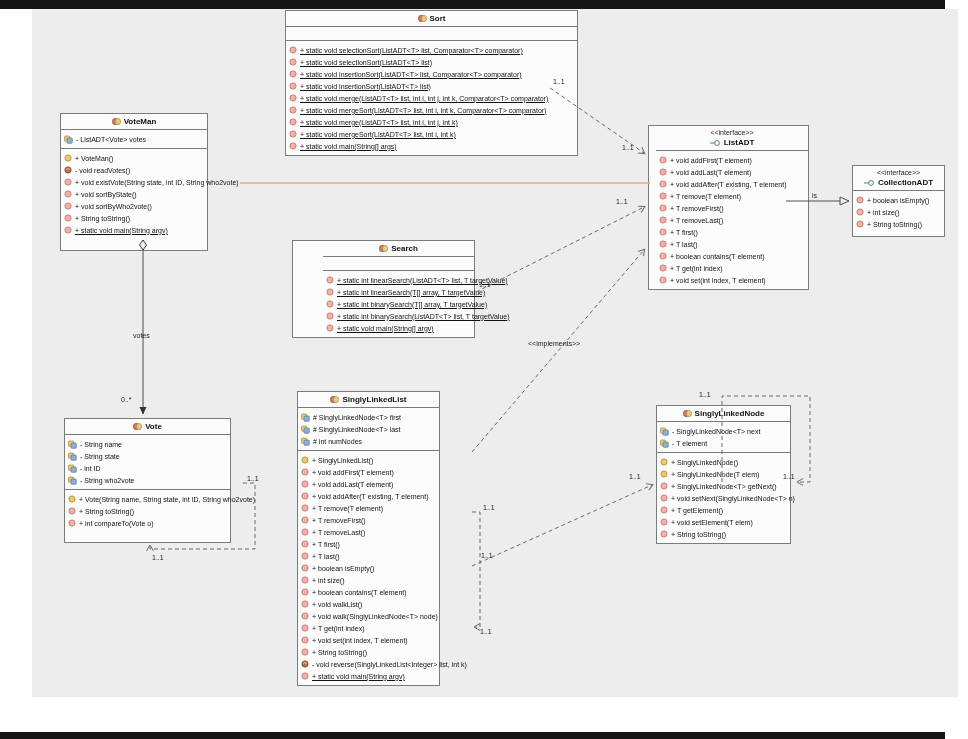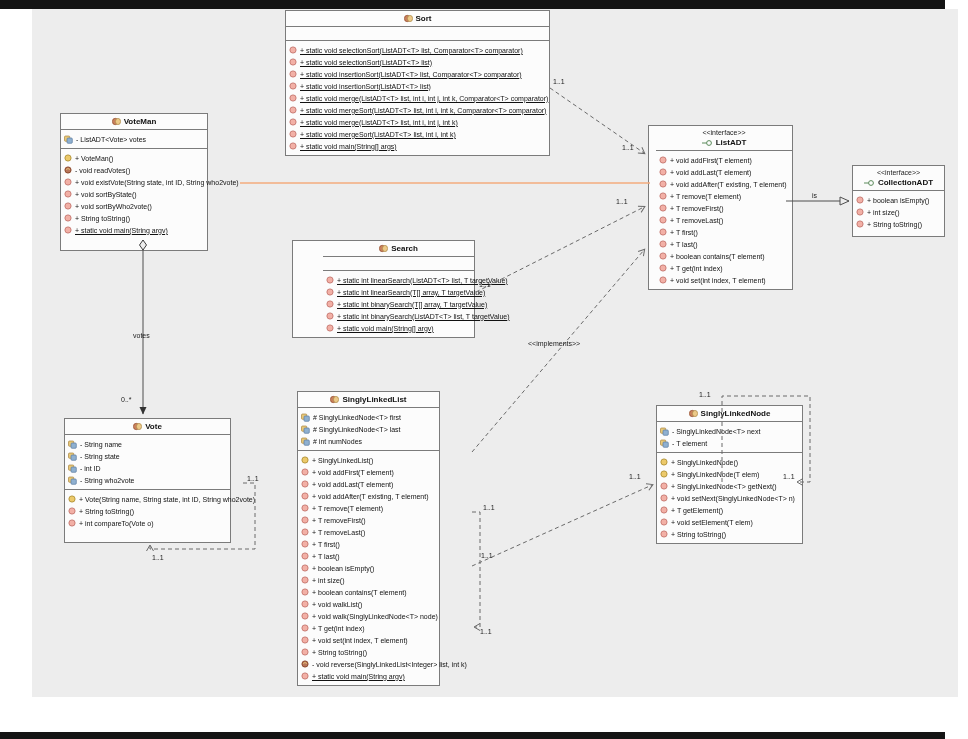--- a/index.html
+++ b/index.html
@@ -37,21 +37,21 @@
   .edge.solid  { stroke:#4f4f4f; }
   .edge.selected { stroke:#f3ab7c; stroke-width:1.4; }
   .edge-label { font-size:7px; fill:#1a1a1a; font-family:"Liberation Sans","DejaVu Sans",sans-serif; }
 </style>
 </head>
 <body>
 
 <div id="top-bar" class="bar"></div>
 <div id="canvas"></div>
 <div id="diagram">
-    <div class="uml-box" style="left: 285px; top: 10px; width: 265px; min-height: 141px;">
+    <div class="uml-box" style="left: 285px; top: 10px; width: 293px; min-height: 141px;">
       <div class="uml-title">
         <div class="name-row">
           <span class="ic">
             <svg width="9" height="9">
               <ellipse cx="3.2" cy="4.5" rx="2.8" ry="3.2" fill="#c9805e" stroke="#94502e" stroke-width="0.7"></ellipse>
               <ellipse cx="6" cy="4.5" rx="2.6" ry="3.1" fill="#ecc988" stroke="#a98540" stroke-width="0.7"></ellipse>
             </svg>
           </span>
           <span>Sort</span>
         </div>
@@ -264,21 +264,21 @@
         <div class="member">
           <span class="ic">
             <svg width="8" height="8">
               <circle cx="4" cy="4" r="3.1" fill="#f2b0a6" stroke="#c4766e" stroke-width="0.9"></circle>
             </svg>
           </span>
           <span class="u">+ static void main(String[] argv)</span>
         </div>
       </div>
     </div>
-    <div class="uml-box" style="left: 648px; top: 125px; width: 145px; padding-left: 7px;">
+    <div class="uml-box" style="left: 648px; top: 125px; width: 161px; padding-left: 7px;">
       <div class="uml-title">
         <div class="stereo">&lt;&lt;interface&gt;&gt;</div>
         <div class="name-row">
           <span class="ic">
             <svg width="11" height="8">
               <line x1="0" y1="4" x2="4.5" y2="4" stroke="#5a8a5a" stroke-width="1"></line>
               <circle cx="7" cy="4" r="2.4" fill="none" stroke="#5a8a5a" stroke-width="1"></circle>
             </svg>
           </span>
           <span>ListADT</span>
@@ -682,21 +682,21 @@
         <div class="member">
           <span class="ic">
             <svg width="8" height="8">
               <circle cx="4" cy="4" r="3.1" fill="#f2b0a6" stroke="#c4766e" stroke-width="0.9"></circle>
             </svg>
           </span>
           <span class="u">+ static void main(String argv)</span>
         </div>
       </div>
     </div>
-    <div class="uml-box" style="left: 656px; top: 405px; width: 147px;">
+    <div class="uml-box" style="left: 656px; top: 405px; width: 135px;">
       <div class="uml-title">
         <div class="name-row">
           <span class="ic">
             <svg width="9" height="9">
               <ellipse cx="3.2" cy="4.5" rx="2.8" ry="3.2" fill="#c9805e" stroke="#94502e" stroke-width="0.7"></ellipse>
               <ellipse cx="6" cy="4.5" rx="2.6" ry="3.1" fill="#ecc988" stroke="#a98540" stroke-width="0.7"></ellipse>
             </svg>
           </span>
           <span>SinglyLinkedNode</span>
         </div>

